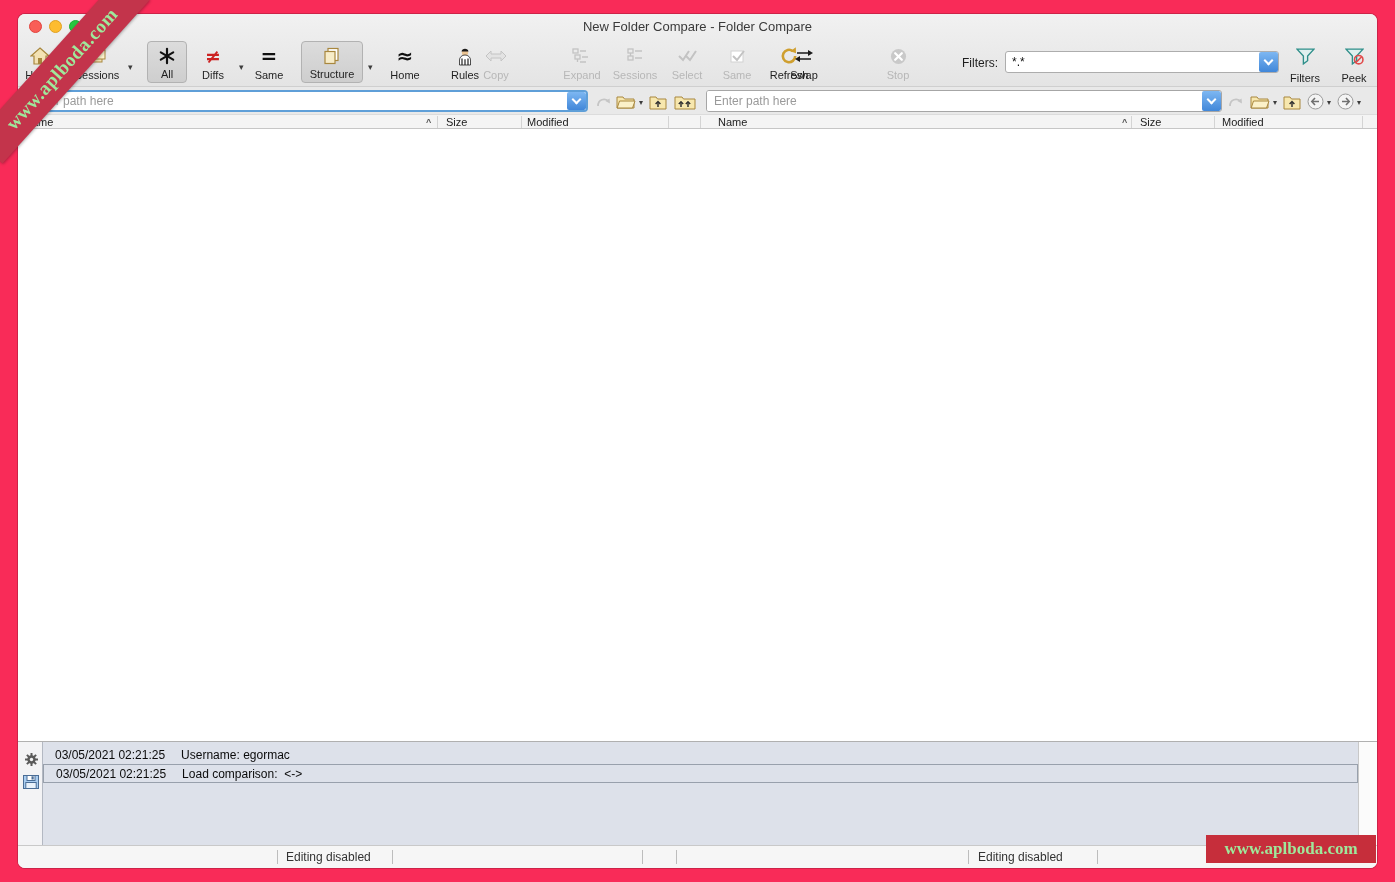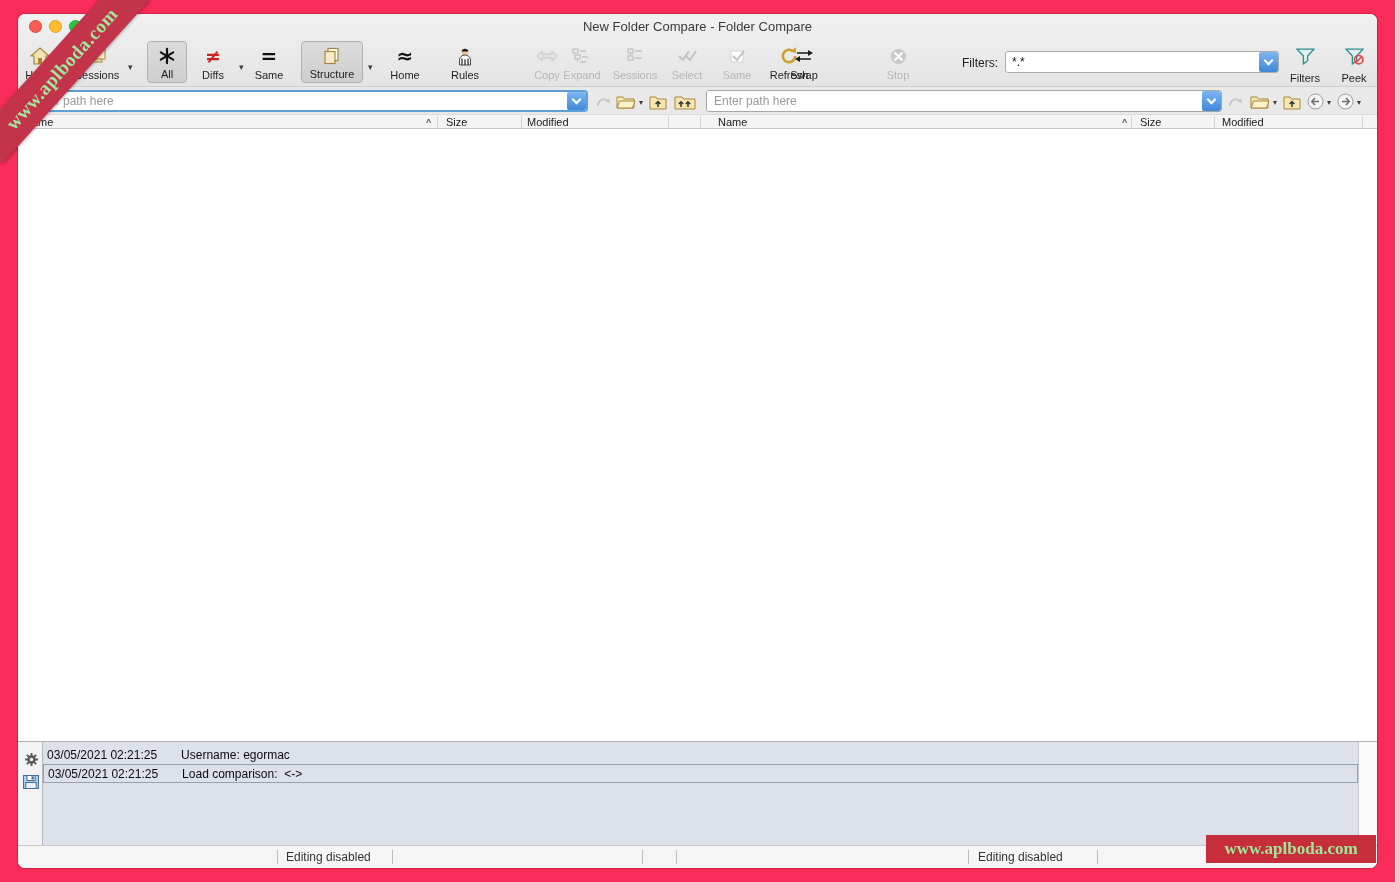--- a/index.html
+++ b/index.html
@@ -69,24 +69,24 @@
   .main { position:absolute; left:0; top:115px; width:100%; height:612px; background:#fff; }
   .pane { position:absolute; top:0; height:100%; }
 
   
   .logpanel { position:absolute; left:0; top:727px; width:100%; height:104px;
               background:#f3f3f5; border-top:1px solid #b0b0b0; }
   .log-gutter { position:absolute; left:0; top:0; width:24px; height:100%; }
   .log-content { position:absolute; left:24px; top:0; width:1316px; height:100%;
                  background:#dde1ea; border-left:1px solid #b3b8c2; font-size:12px; color:#0b0b0b; }
   .log-row { position:absolute; left:0; width:100%; height:19px; display:flex; align-items:center;
-             padding-left:4px; }
+             padding-left:12px; }
   .log-row.focused { border:1px solid #98a0ac; }
   .log-ts { white-space:pre; }
-  .log-msg { white-space:pre; margin-left:24px; }
+  .log-msg { white-space:pre; margin-left:16px; }
   .log-scroll { position:absolute; left:1340px; top:0; width:19px; height:100%;
                 background:#fbfbfb; border-left:1px solid #c8c8c8; }
 
   
   .statusbar { position:absolute; left:0; top:831px; width:100%; height:23px;
                background:#f6f6f6; border-top:1px solid #c9c9c9; font-size:12px; color:#333; }
   .ssep { position:absolute; top:4px; width:1px; height:14px; background:#bdbdbd; }
   .stext { position:absolute; top:4px; white-space:nowrap; }
 
   
@@ -188,21 +188,21 @@
               <g stroke="#222" stroke-width="1.2">
                 <line x1="5" y1="11.5" x2="5" y2="18"></line>
                 <line x1="8" y1="12.3" x2="8" y2="18"></line>
                 <line x1="11" y1="11.5" x2="11" y2="18"></line>
               </g>
             </svg>
         </span>
         <span class="tlabel">Rules</span>
       </div>
 
-      <div class="tbtn disabled" style="left:507px;width:44px">
+      <div class="tbtn disabled" style="left:456px;width:44px">
         <span class="ticon">
           <svg width="22" height="12" viewBox="0 0 22 12">
               <path d="M6 1 L1 6 L6 11 V8 H16 V11 L21 6 L16 1 V4 H6 Z" fill="#e3e3e3" stroke="#c4c4c4"></path>
             </svg>
         </span>
         <span class="tlabel">Copy</span>
       </div>
 
       <div class="tbtn disabled" style="left:538px;width:52px">
         <span class="ticon">

